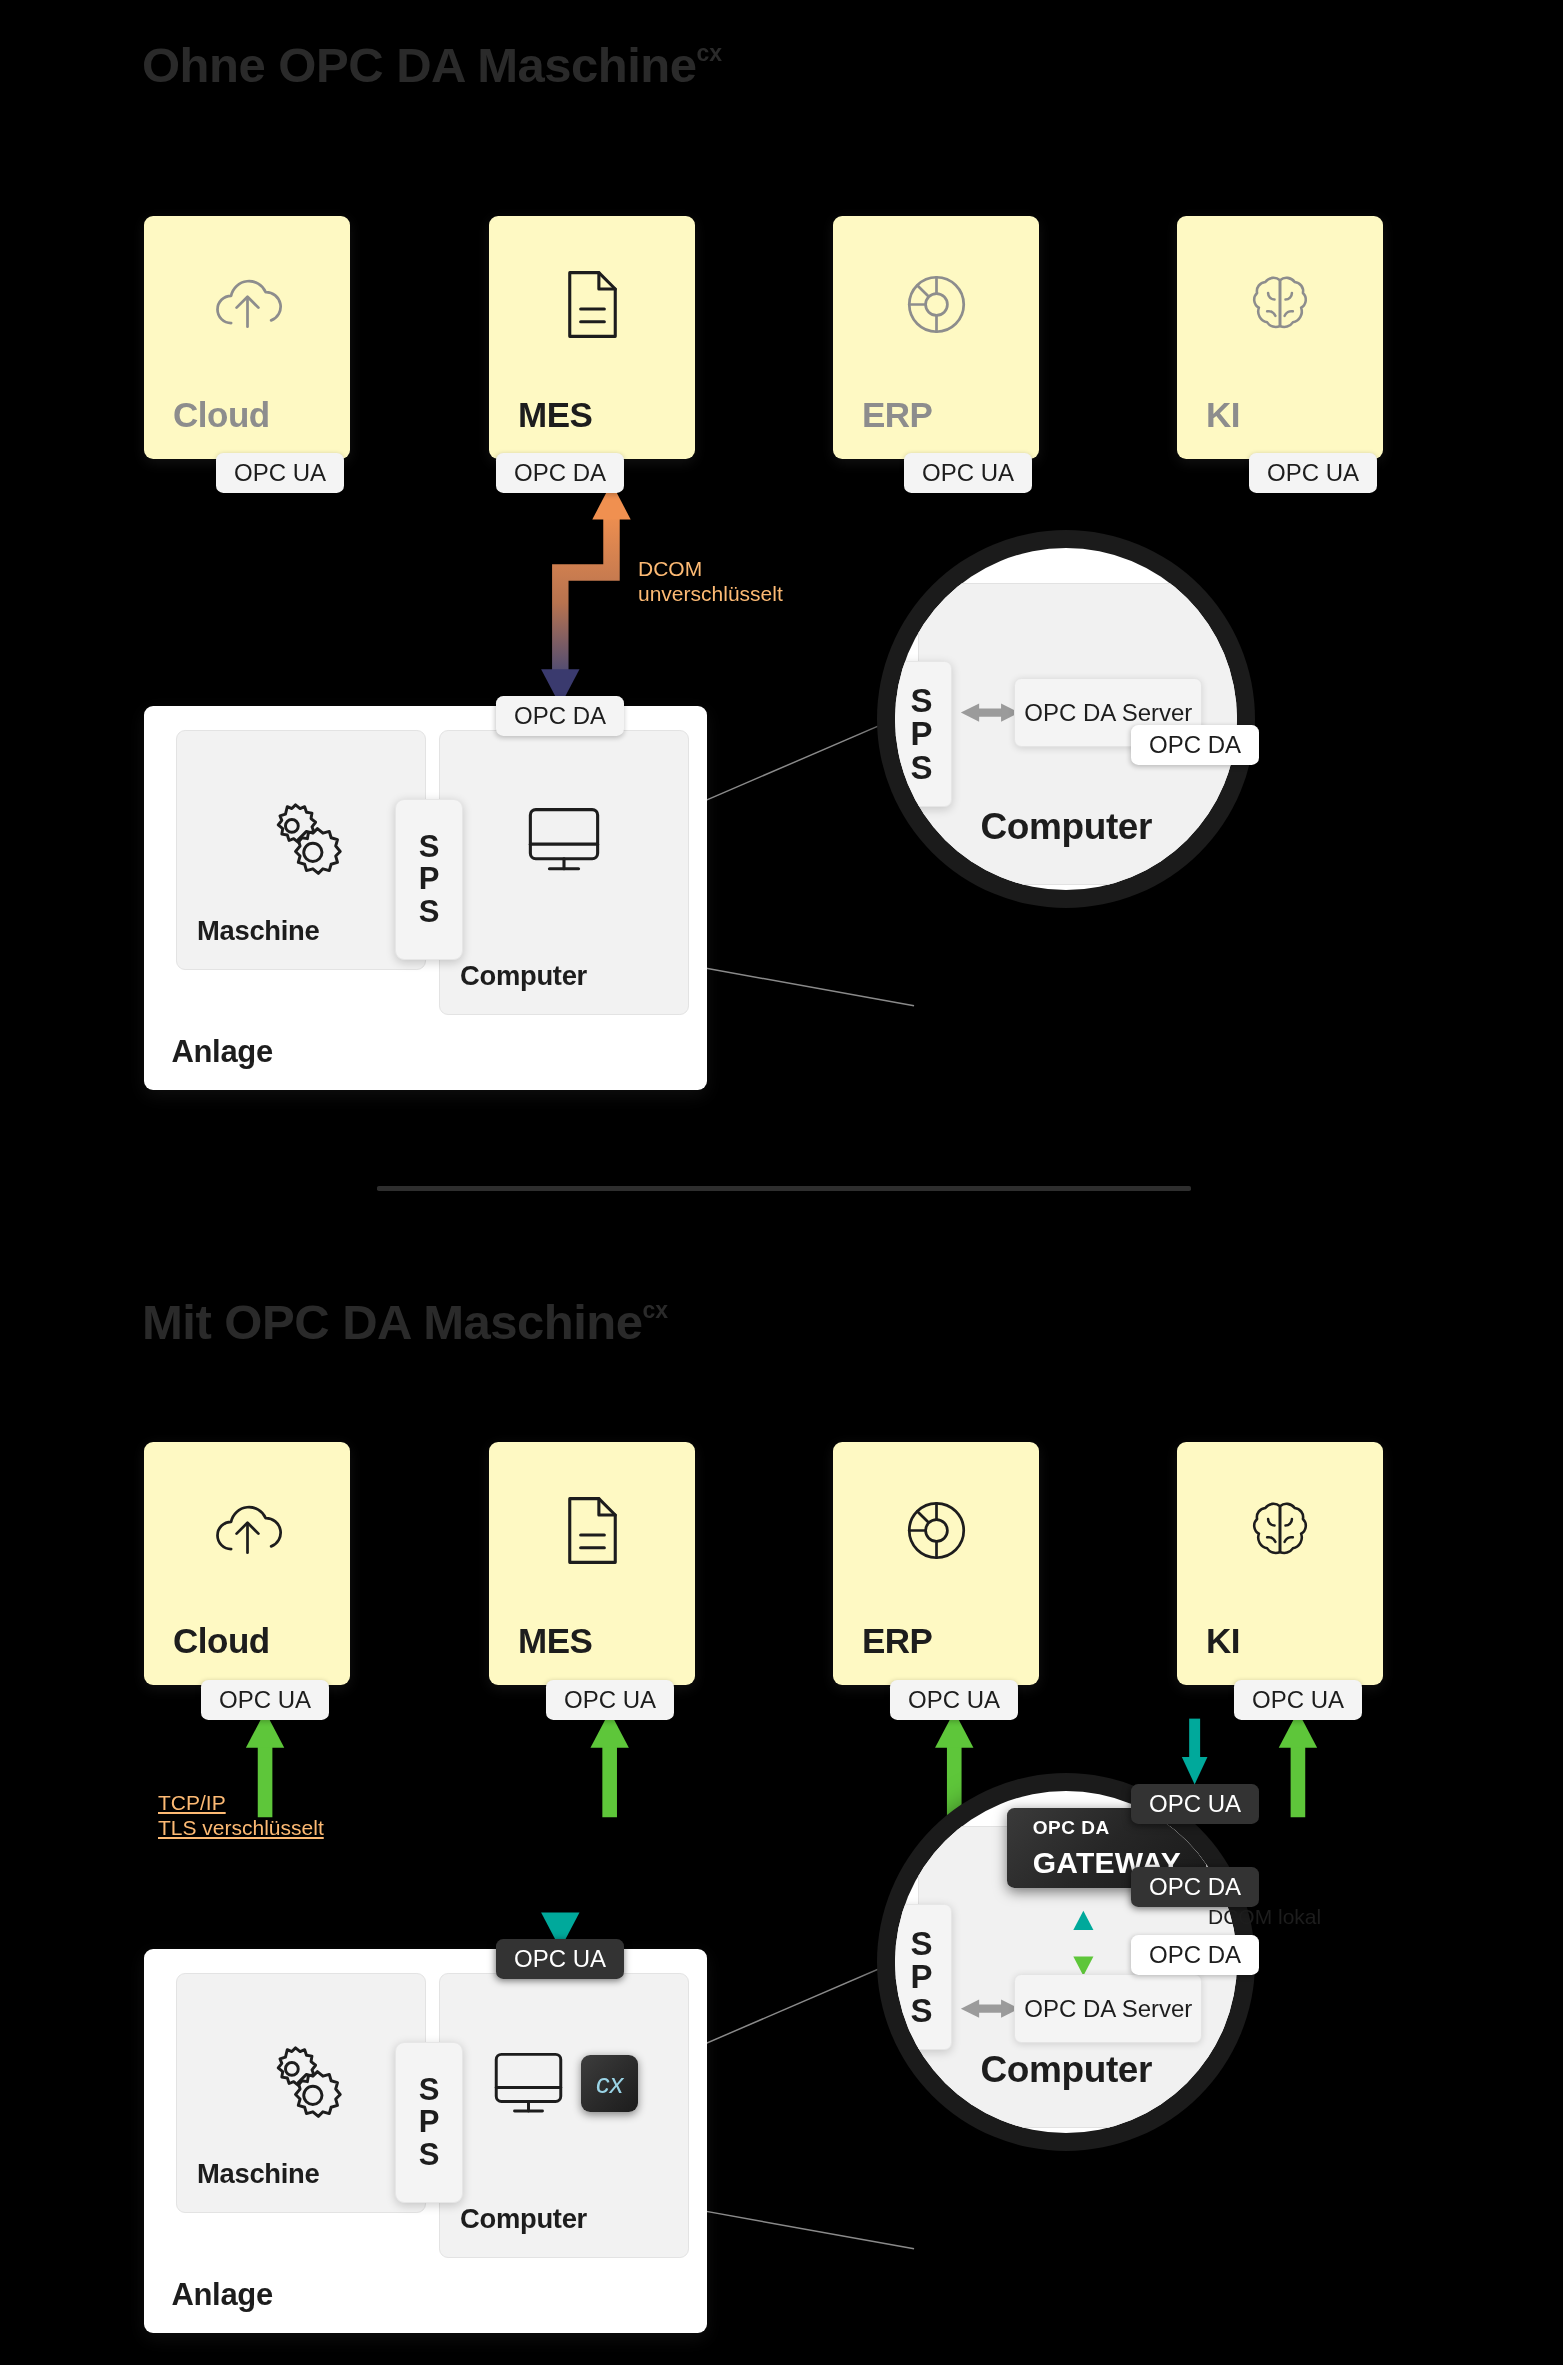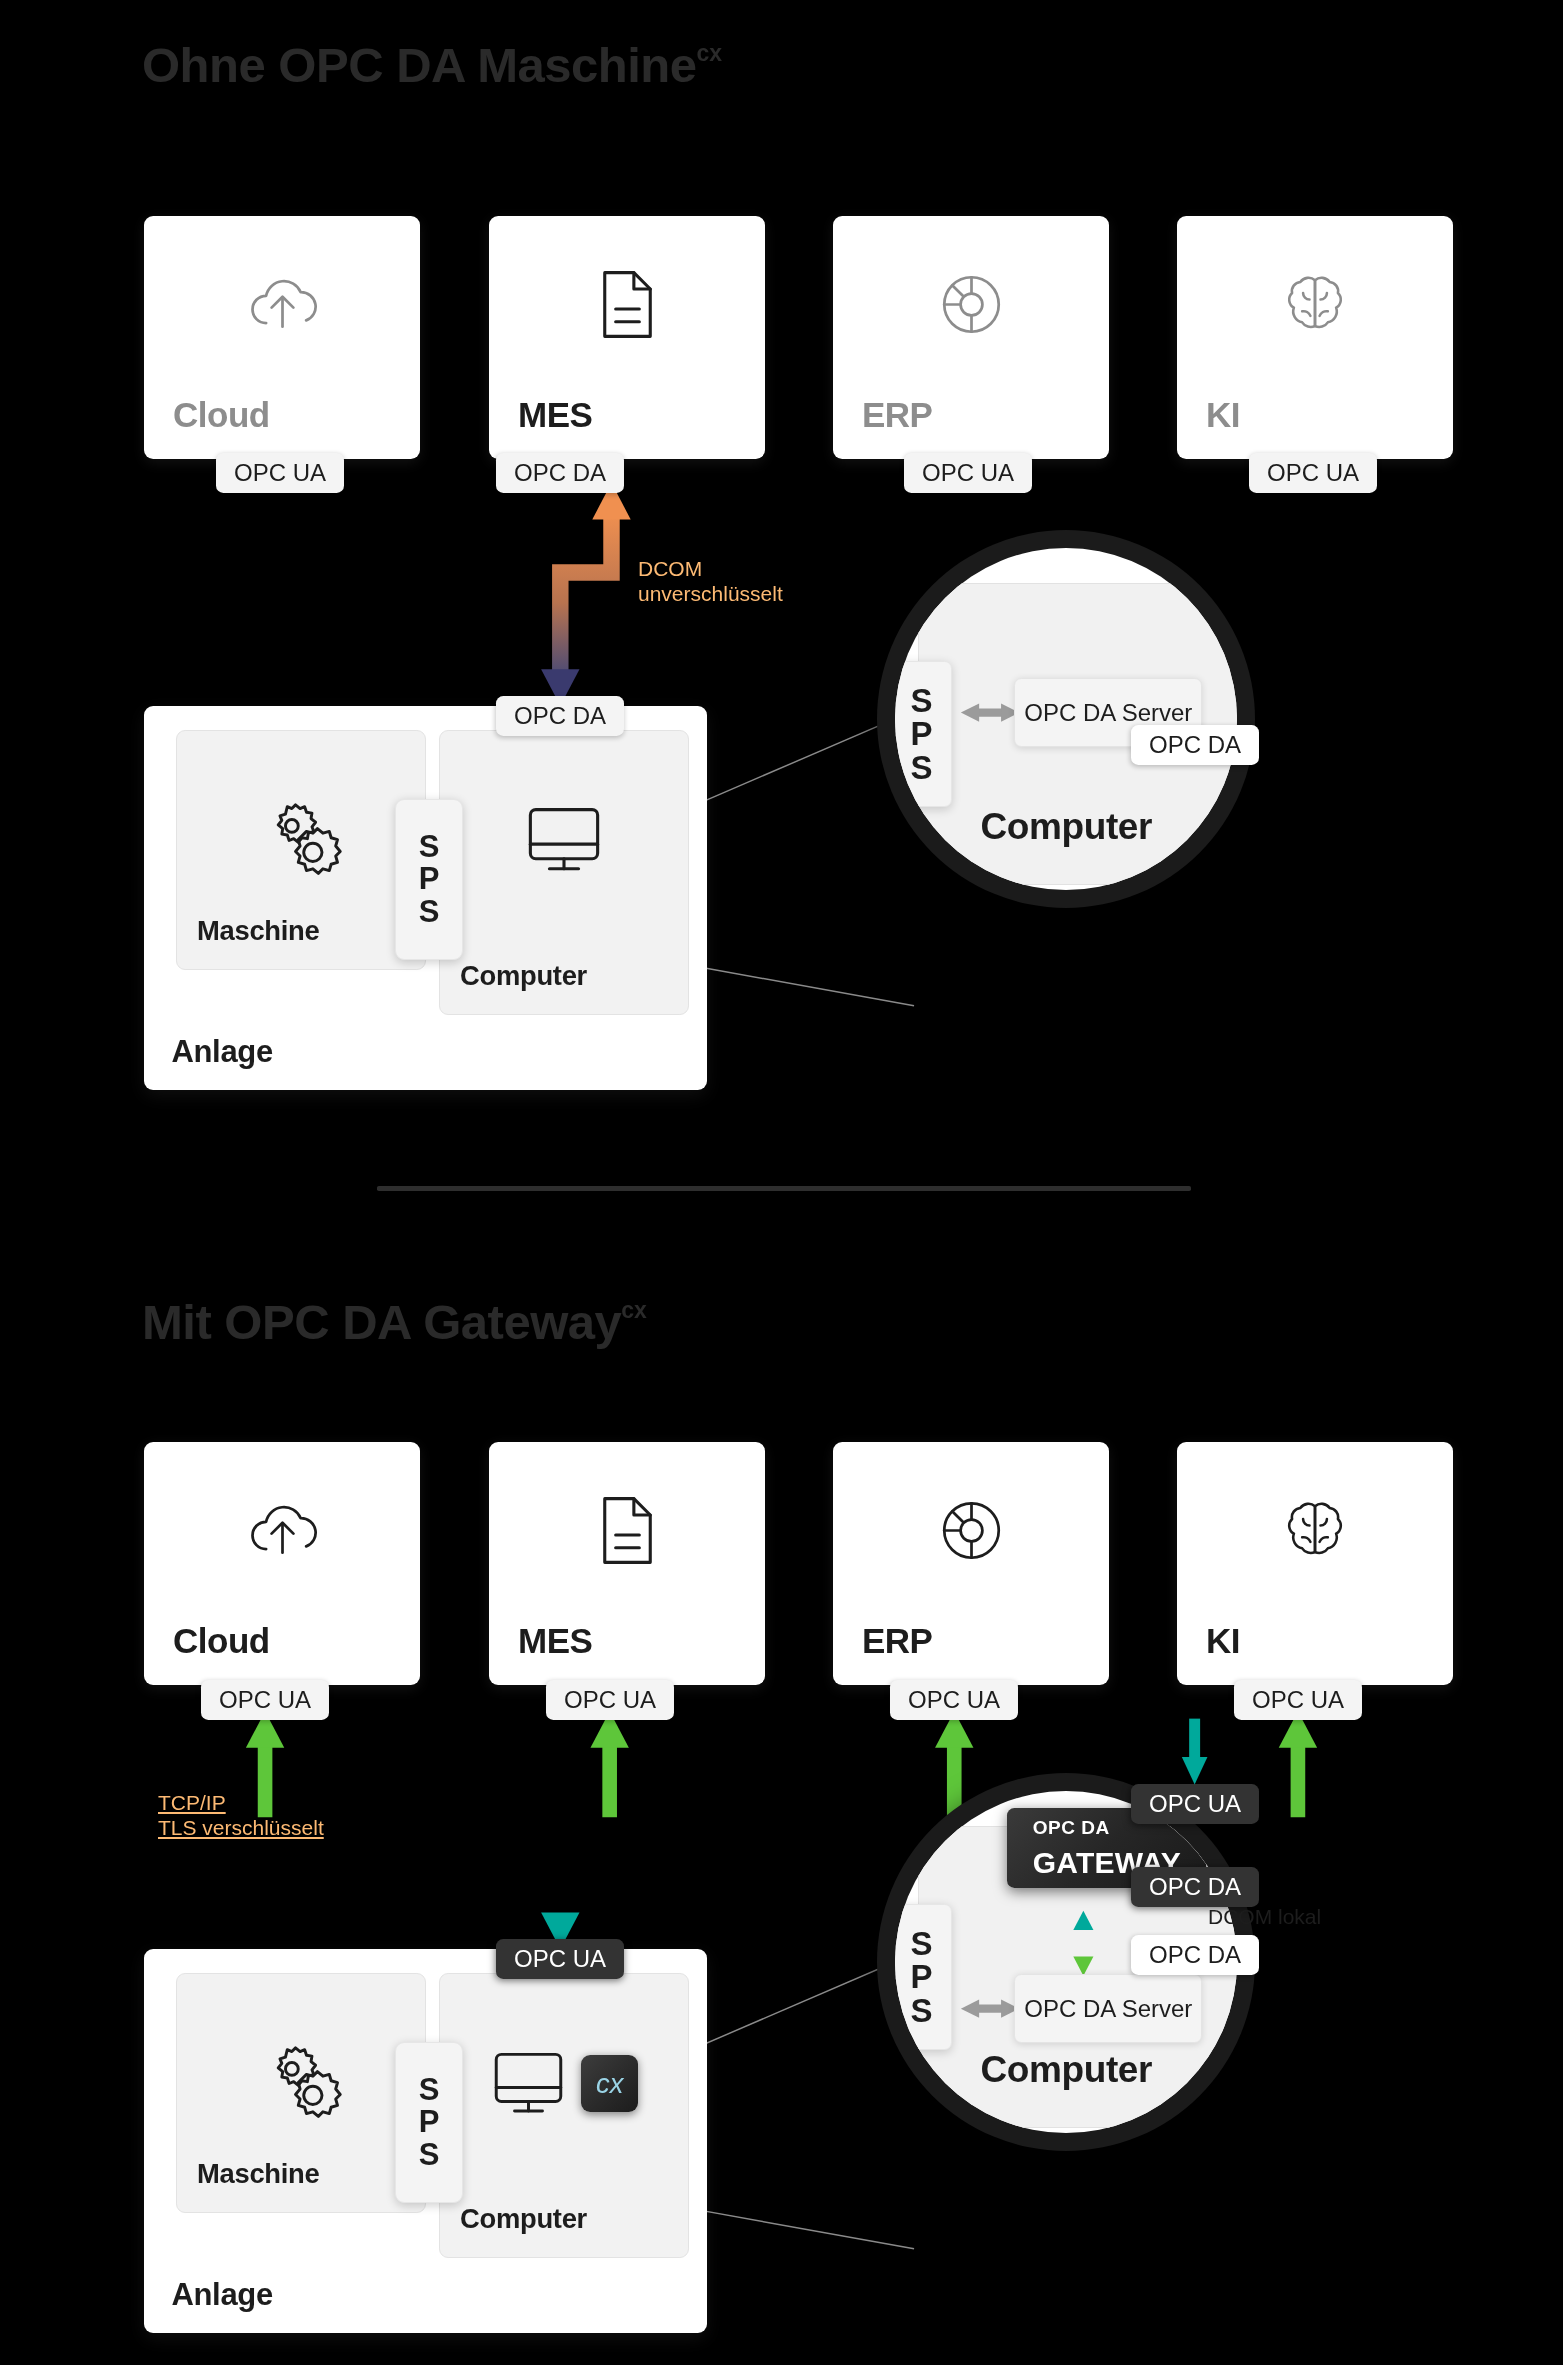--- a/index.html
+++ b/index.html
@@ -26,22 +26,22 @@
     font-weight: 800;
     vertical-align: super;
     position: relative;
     top: -3.7px;
     letter-spacing: 0;
   }
 
   
   .appcard {
     position: absolute;
-    width: 276px; height: 243px;
-    background: #ffffff;
+    width: 206px; height: 243px;
+    background: #fef9c3;
     border-radius: 9.1px;
     box-shadow: 0 3.7px 12.8px rgba(255,255,255,0.07);
     text-align: center;
   }
   .appcard .ic {
     position: absolute;
     left: 0; right: 0; top: 46px;
     display: flex; justify-content: center; align-items: center;
     height: 84px;
   }
@@ -399,21 +399,21 @@
       </svg>
       <div class="srvbox" style="left:119px; top:130px; width:188px; height:69px;">OPC DA Server</div>
       <div class="c-lbl">Computer</div>
     </div>
   </div>
   <div class="chip white" style="left:1195px; top:725px; transform:translateX(-50%);">OPC DA</div>
 
   <div class="divider" style="left:377px; top:1186px; width:814px;"></div>
 
   <div class="sec-title" style="left:142px; top:1298px;">
-    <span>Mit OPC DA Gateway</span><span class="sup">cx</span>
+    <span>Mit OPC DA Maschine</span><span class="sup">cx</span>
   </div>
 
   <div class="appcard active" style="left:144px; top:1442px;">
     <div class="ic">
       <svg width="73" height="60" viewBox="0 0 80 66" fill="none" stroke="#1d1d1d" stroke-width="3" stroke-linecap="round" stroke-linejoin="round">
         <path d="M22 54 a15 15 0 0 1 0-30 a20 20 0 0 1 38-4 a16 16 0 0 1 6 31"></path>
         <path d="M40 58 L40 26"></path>
           <path d="M28 37 L40 25 L52 37"></path>
       </svg>
     </div>

